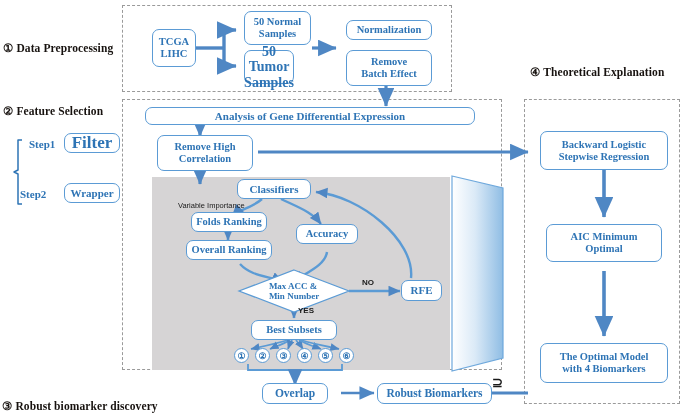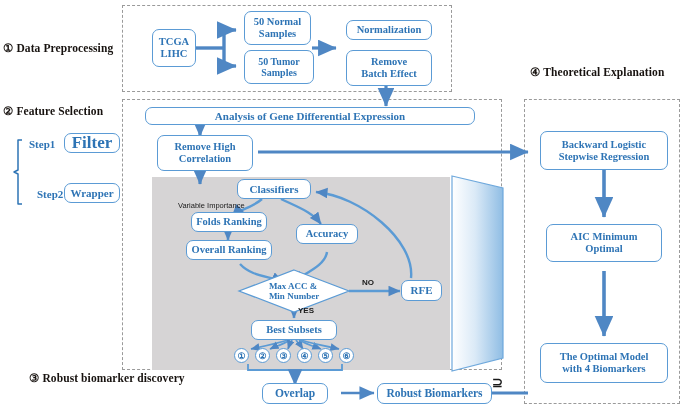--- a/index.html
+++ b/index.html
@@ -123,41 +123,41 @@
     <path d="M604,170 L604,217" stroke="#4f87c4" stroke-width="3.6" fill="none" marker-end="url(#ah)"></path>
     <path d="M604,271 L604,336" stroke="#4f87c4" stroke-width="3.6" fill="none" marker-end="url(#ah)"></path>
 
     <path d="M22,140 L18,140 L18,170 L14,172 L18,174 L18,204 L22,204" stroke="#2e74b5" stroke-width="1.5" fill="none" stroke-linejoin="round"></path>
   </svg>
 
   <div class="sec-label" style="left:3px;top:41px;">① Data Preprocessing</div>
 
   <div class="sec-label" style="left:3px;top:104px;">② Feature Selection</div>
 
-  <div class="sec-label" style="left:2px;top:371px;margin-left:27px;">③ Robust biomarker discovery</div>
+  <div class="sec-label" style="left:2px;top:399px;">③ Robust biomarker discovery</div>
 
   <div class="sec-label" style="left:530px;top:65px;">④ Theoretical Explanation</div>
 
   <div class="plain bluetxt" style="left:29px;top:138px;font-size:11px;">Step1</div>
   <div class="node" style="left:64px;top:133px;width:56px;height:20px;font-size:17px;">Filter</div>
 
-  <div class="plain bluetxt" style="left:37px;top:188px;font-size:11px;">Step2</div>
+  <div class="plain bluetxt" style="left:20px;top:188px;font-size:11px;">Step2</div>
   <div class="node" style="left:64px;top:183px;width:56px;height:20px;font-size:11px;">Wrapper</div>
 
   <div class="node" style="left:152px;top:29px;width:44px;height:38px;font-size:10.5px;white-space:pre-line;">
     <span style="white-space:pre-line;">TCGA
 LIHC</span>
   </div>
 
   <div class="node" style="left:244px;top:11px;width:67px;height:34px;font-size:10.5px;">
     <span style="white-space:pre-line;">50 Normal
 Samples</span>
   </div>
 
-  <div class="node" style="left:244px;top:50px;width:70px;height:34px;font-size:10px;">
+  <div class="node" style="left:244px;top:50px;width:50px;height:34px;font-size:14px;">
     <span style="white-space:pre-line;">50 Tumor
 Samples</span>
   </div>
 
   <div class="node" style="left:346px;top:20px;width:86px;height:20px;font-size:10.5px;">
     <span>Normalization</span>
   </div>
 
   <div class="node" style="left:346px;top:50px;width:86px;height:36px;font-size:10.5px;">
     <span style="white-space:pre-line;">Remove

